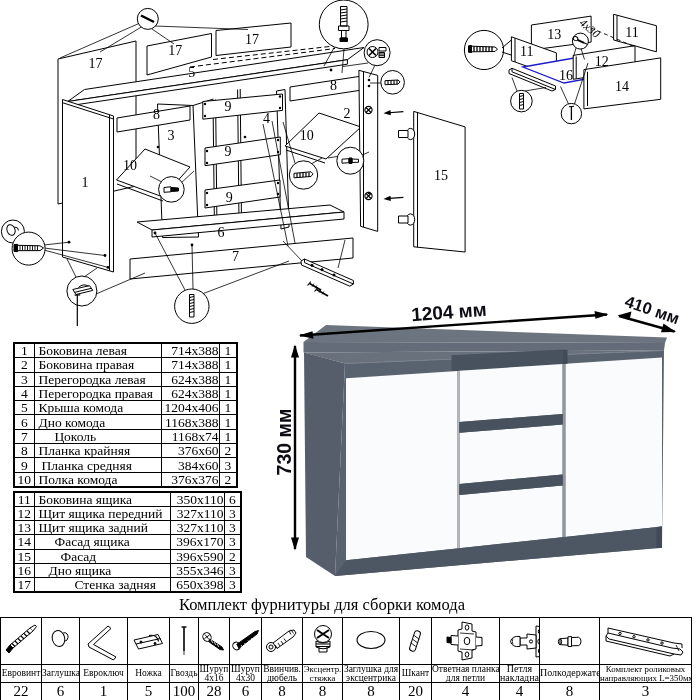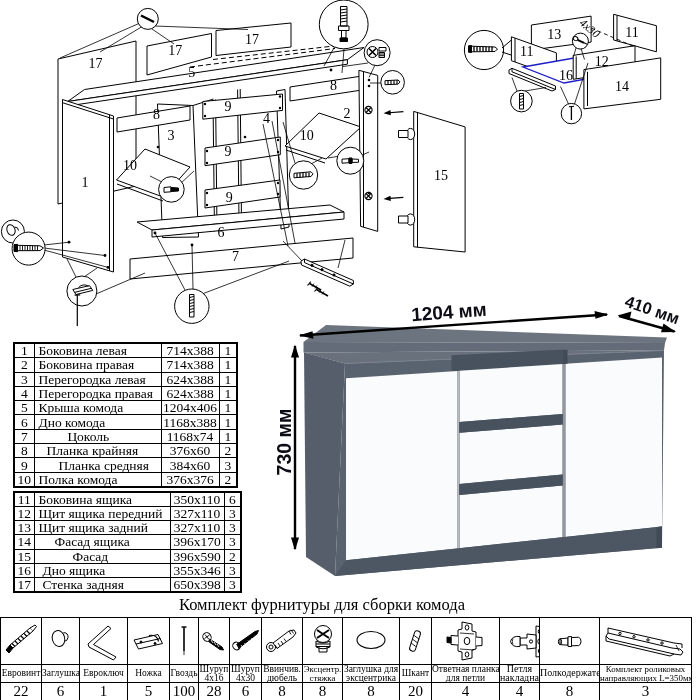--- a/index.html
+++ b/index.html
@@ -3,21 +3,21 @@
 <meta charset="utf-8">
 <style>
   html,body{margin:0;padding:0;width:700px;height:700px;background:#ffffff;overflow:hidden}
   body{position:relative;font-family:"Liberation Serif",serif}
   svg.main{position:absolute;left:0;top:0}
   table{border-collapse:collapse;table-layout:fixed}
   .pt{position:absolute;background:#fff}
   .pt td{border:1px solid #000;font-size:13.5px;padding:0;line-height:13px;overflow:hidden;white-space:nowrap}
   .pt .n{text-align:center}
   .pt .nm{padding-left:4px}
-  .pt .sz{text-align:center}
+  .pt .sz{text-align:right}
   .pt .q{text-align:center}
   #t1{left:13px;top:342px;width:223px;height:146px;border:2px solid #000}
   #t2{left:13px;top:491px;width:227px;height:102px;border:2px solid #000}
   #hwhead{position:absolute;left:0;top:595px;width:644px;text-align:center;font-size:16.5px}
   #hw{position:absolute;left:0;top:617px;width:691px;height:82px;border:1px solid #000;background:#fff}
   #hw td{border:1px solid #000;padding:0;text-align:center;vertical-align:middle;overflow:hidden}
   #hw .nm{font-size:9.5px;line-height:8.5px;white-space:nowrap}
   #hw .q{font-size:15px}
   #hw .ic svg{display:block;margin:0 auto}
 </style>
@@ -325,33 +325,33 @@
         <td class="q">1</td>
       </tr>
 <tr>
         <td class="n">6</td>
         <td class="nm">Дно комода</td>
         <td class="sz">1168x388</td>
         <td class="q">1</td>
       </tr>
 <tr>
         <td class="n">7</td>
-        <td class="nm" style="padding-left:33px">Цоколь</td>
+        <td class="nm" style="padding-left:20px">Цоколь</td>
         <td class="sz">1168x74</td>
         <td class="q">1</td>
       </tr>
 <tr>
         <td class="n">8</td>
-        <td class="nm" style="padding-left:12px">Планка крайняя</td>
+        <td class="nm" style="padding-left:4px">Планка крайняя</td>
         <td class="sz">376x60</td>
         <td class="q">2</td>
       </tr>
 <tr>
         <td class="n">9</td>
-        <td class="nm" style="padding-left:24px">Планка средняя</td>
+        <td class="nm" style="padding-left:7px">Планка средняя</td>
         <td class="sz">384x60</td>
         <td class="q">3</td>
       </tr>
 <tr>
         <td class="n">10</td>
         <td class="nm" style="">Полка комода</td>
         <td class="sz">376x376</td>
         <td class="q">2</td>
       </tr>
 </tbody>
@@ -383,33 +383,33 @@
         <td class="q">3</td>
       </tr>
 <tr>
         <td class="n">14</td>
         <td class="nm" style="padding-left:20px">Фасад ящика</td>
         <td class="sz">396x170</td>
         <td class="q">3</td>
       </tr>
 <tr>
         <td class="n">15</td>
-        <td class="nm" style="padding-left:38px">Фасад</td>
+        <td class="nm" style="padding-left:26px">Фасад</td>
         <td class="sz">396x590</td>
         <td class="q">2</td>
       </tr>
 <tr>
         <td class="n">16</td>
-        <td class="nm" style="padding-left:8px">Дно ящика</td>
+        <td class="nm" style="padding-left:14px">Дно ящика</td>
         <td class="sz">355x346</td>
         <td class="q">3</td>
       </tr>
 <tr>
         <td class="n">17</td>
-        <td class="nm" style="padding-left:8px">Стенка задняя</td>
+        <td class="nm" style="padding-left:40px">Стенка задняя</td>
         <td class="sz">650x398</td>
         <td class="q">3</td>
       </tr>
 </tbody>
   </table>
 <div id="hwhead">Комплект фурнитуры для сборки комода</div>
 <table id="hw">
     <colgroup>
       <col style="width:41px">
       <col style="width:38px">

